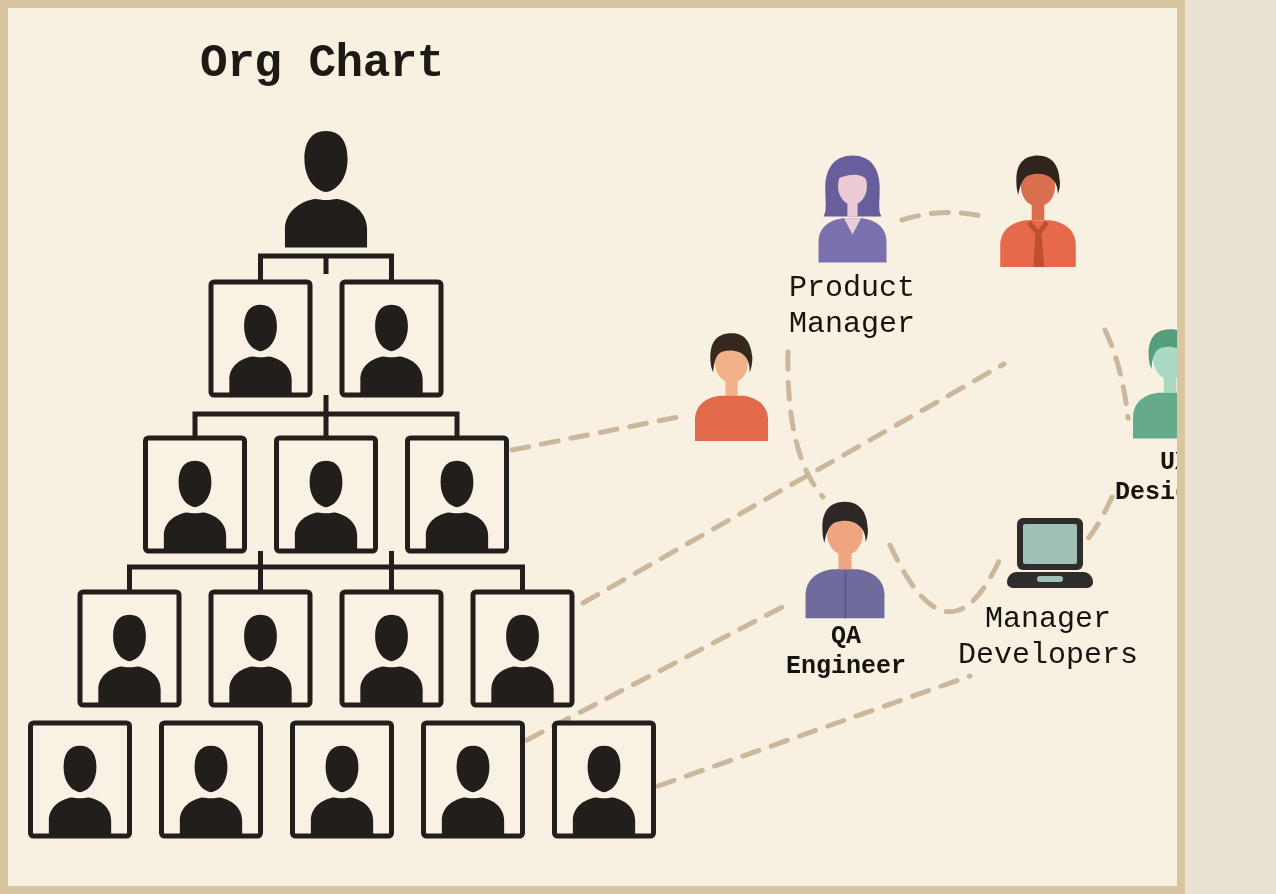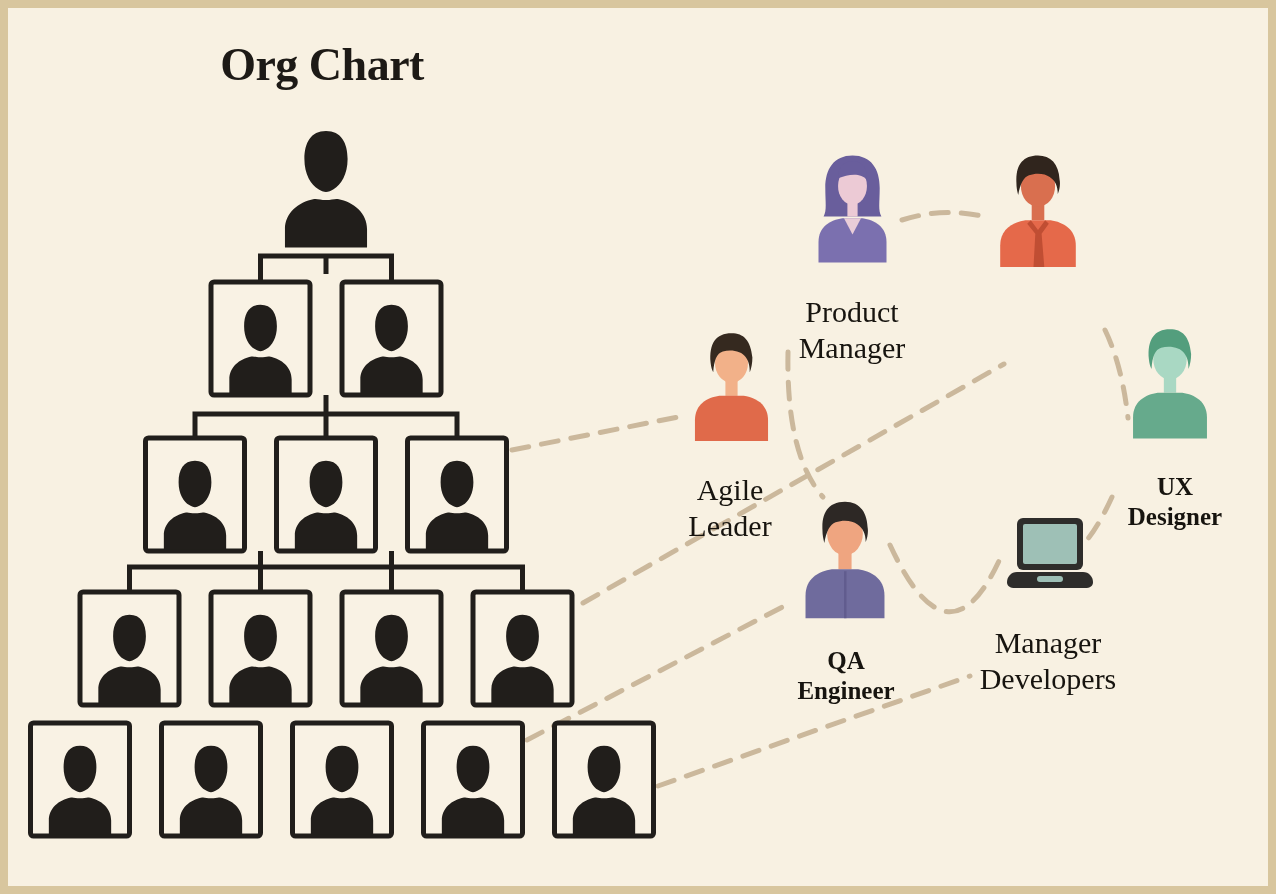--- a/index.html
+++ b/index.html
@@ -1,48 +1,46 @@
 <!DOCTYPE html>
 <html><head>
 <meta charset="utf-8">
 <style>
   html,body{margin:0;padding:0;background:#e9e2d2;}
   .canvas{
-    position:relative;width:1276px;height:894px;overflow:hidden;
+    position:relative;width:1185px;height:894px;overflow:hidden;
     background:#f8f1e2;
-    font-family:Liberation Serif, serif;
+    font-family:Liberation Mono, monospace;
   }
   .frame{
     position:absolute;inset:0;border:8px solid #d8c69e;
     box-sizing:border-box;pointer-events:none;z-index:30;
   }
   svg.scene{position:absolute;left:0;top:0;z-index:5;}
   .chart-title{
     position:absolute;transform:translateX(-50%);
     font-size:46px;font-weight:700;color:#1d1a16;
     letter-spacing:-0.5px;white-space:nowrap;z-index:10;
   }
   .role-label{
     position:absolute;transform:translateX(-50%);
     text-align:center;white-space:pre-line;color:#17140f;
-    font-size:30px;line-height:36px;font-weight:500;z-index:10;margin-top:24px;
+    font-size:30px;line-height:36px;font-weight:500;z-index:10;
   }
   .role-label.bold{font-size:25px;line-height:30px;font-weight:700;}
 </style>
 </head>
 <body>
 
 <div class="canvas" style="background: rgb(248, 241, 226);">
 
   <div class="chart-title" style="left:322px;top:38px">Org Chart</div>
 
   <div class="role-label" style="left:852px;top:270px">Product
 Manager</div>
-  <div class="role-label" style="left:730px;top:448px">Agile
-Leader</div>
   <div class="role-label bold" style="left:1175px;top:448px">UX
 Designer</div>
   <div class="role-label bold" style="left:846px;top:622px">QA
 Engineer</div>
   <div class="role-label" style="left:1048px;top:601px">Manager
 Developers</div>
 
   <svg class="scene" width="1276" height="894" viewBox="0 0 1276 894">
     <defs>
 

